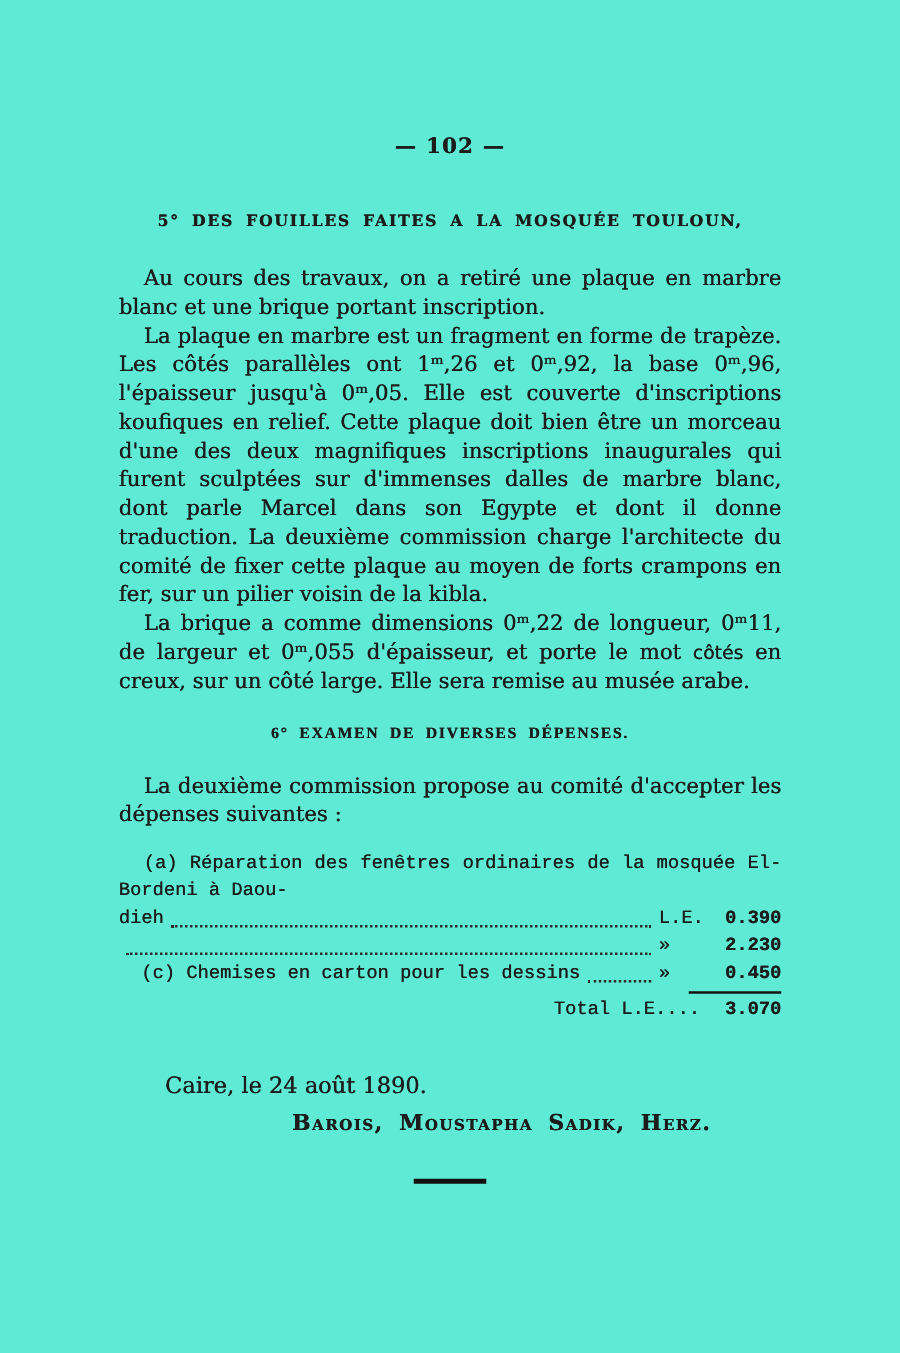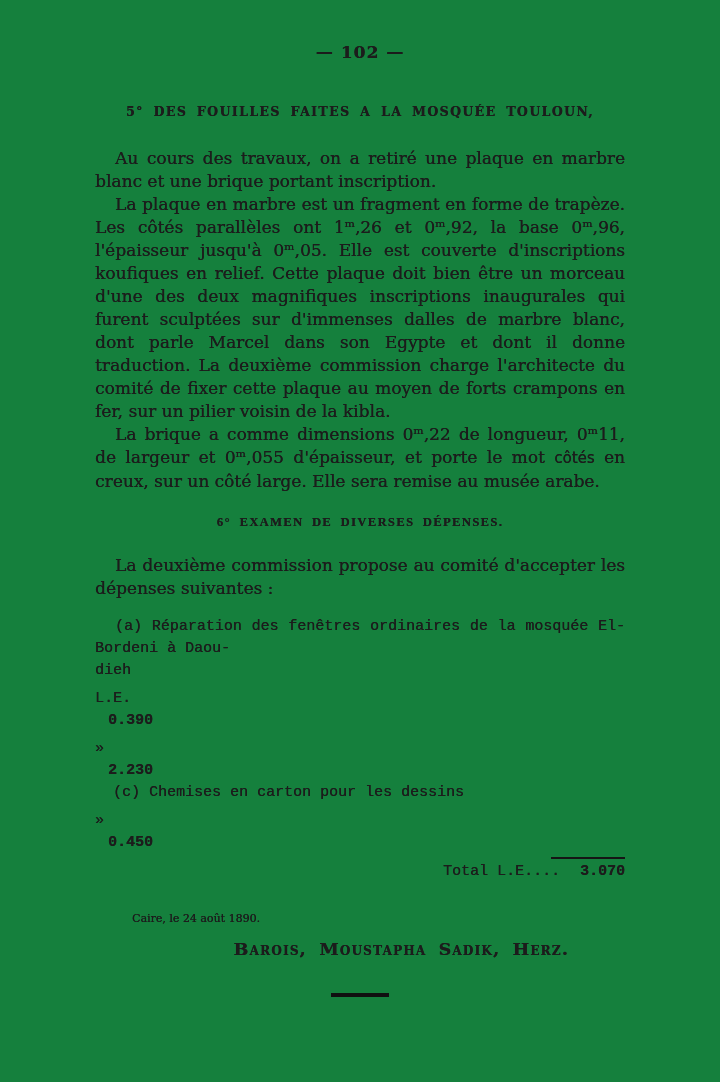--- a/index.html
+++ b/index.html
@@ -1,25 +1,25 @@
 <!DOCTYPE html>
 <html><head>
 <meta charset="utf-8">
 <style>
   html, body { margin: 0; padding: 0; background: #e8e8e8; }
   .page {
     position: relative;
     width: 720px;
     height: 1082px;
     margin: 0 auto;
-    background: #15803d;
+    background: #5eead4;
     color: #1c1c1c;
     font-family: "DejaVu Serif", "Liberation Serif", serif;
     box-sizing: border-box;
-    padding-top: 42px;
+    padding-top: 107px;
     overflow: hidden;
     text-shadow: 0.25px 0 0 currentColor; 
   }
   .page-number {
     text-align: center;
     font-size: 17px;
     font-weight: bold;
     letter-spacing: 1px;
   }
   .section-heading {
@@ -41,43 +41,43 @@
   .italic { }
   .arabic { font-family: "DejaVu Sans", sans-serif; font-size: 15px; }
   .h6 { margin-top: 18px; margin-bottom: 20px; font-family: Liberation Serif, serif; }
   .expenses {
     margin-top: 16px;
     font-size: 15px;
     line-height: 22px;
     font-family: Liberation Mono, monospace;
   }
   .expense-line1 { text-indent: 18px; text-align: justify; margin: 0; }
-  .expense-row { display: flex; align-items: baseline; flex-direction: column; }
+  .expense-row { display: flex; align-items: baseline; }
   .expense-row .label { white-space: nowrap; }
   .indented .label { padding-left: 18px; }
   .leader {
     flex: 1;
     border-bottom: 2px dotted #2c2c2c;
     margin: 0 6px 4px 6px;
     align-self: flex-end;
   }
   .currency { width: 40px; text-align: left; white-space: nowrap; }
   .amount { width: 58px; text-align: right; font-weight: bold; }
   .total-rule {
     width: 74px;
     margin: 3px 0 2px auto;
     border-top: 2.5px solid #151515;
   }
   .total-row { display: flex; align-items: flex-start; }
   .total-label { margin-left: 348px; white-space: nowrap; }
   .total-row .amount { margin-left: auto; }
   .dateline {
-    margin-top: 24px;
+    margin-top: 38px;
     padding-left: 37px;
-    font-size: 11px;
+    font-size: 18px;
   }
   .signature {
     margin-top: 8px;
     text-align: right;
     padding-right: 56px;
     font-variant: small-caps;
     font-weight: 600;
     font-size: 17.5px;
     letter-spacing: 1.2px;
     word-spacing: 5px;

